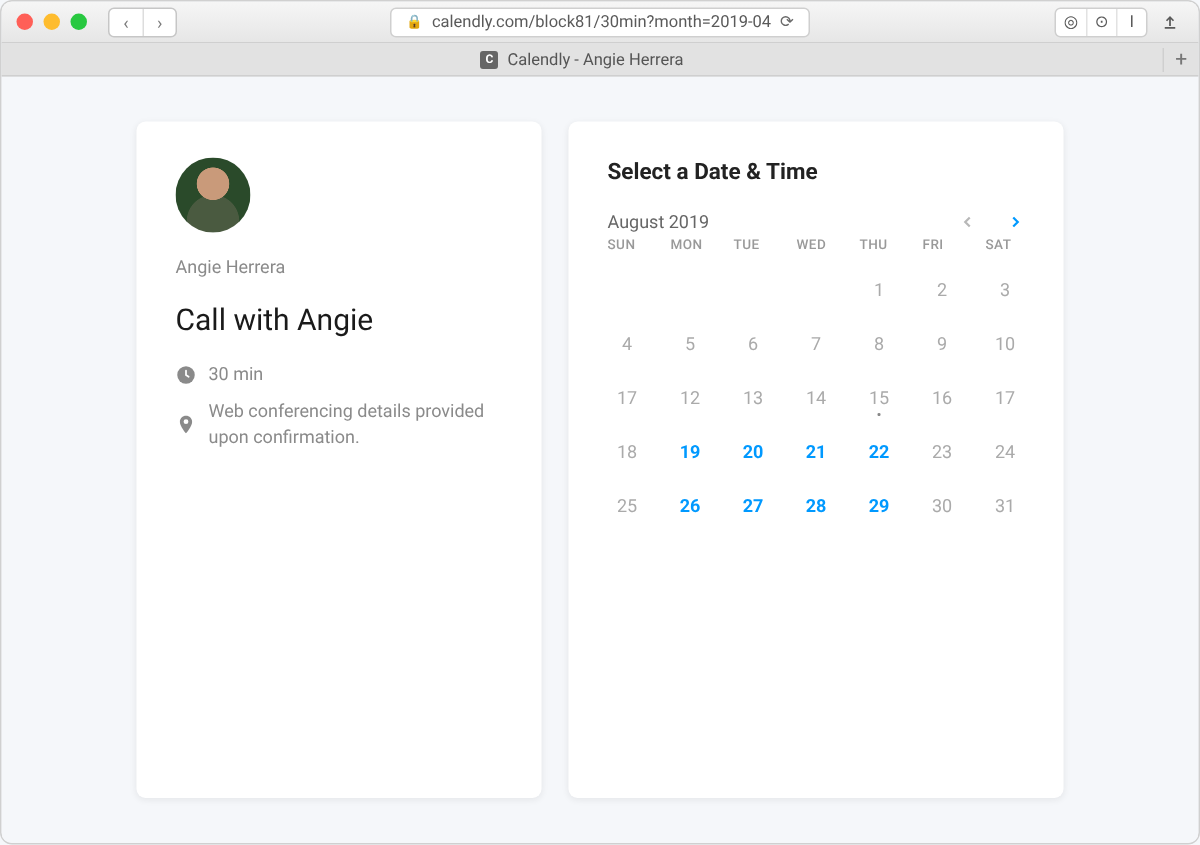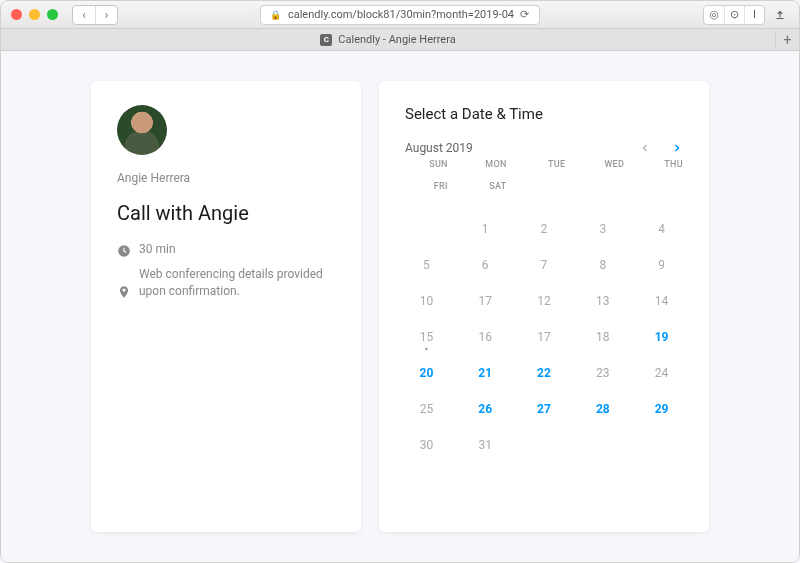--- a/index.html
+++ b/index.html
@@ -26,30 +26,30 @@
 .tab{flex:1;display:flex;align-items:center;justify-content:center;gap:6px;font-size:11px;color:#555}
 .tab .favicon{width:12px;height:12px;background:#666;border-radius:2px;display:flex;align-items:center;justify-content:center;color:#fff;font-size:8px;font-weight:700}
 .addtab{width:24px;display:flex;align-items:center;justify-content:center;color:#777;font-size:14px;border-left:1px solid #cfcfcf}
 .viewport{background:#f5f7fa;height:calc(100% - 50px);padding:30px 90px;display:flex;gap:18px}
 .panel{background:#fff;border-radius:6px;box-shadow:0 1px 5px rgba(0,0,0,0.07);padding:24px 26px}
 .panel.left{width:270px}
 .panel.right{flex:1}
 .avatar{width:50px;height:50px;border-radius:50%;background:radial-gradient(circle at 50% 35%, #c99a7a 0 26%, transparent 27%), radial-gradient(circle at 50% 85%, #4a5a40 0 35%, transparent 36%), #2a4a2a;margin-bottom:16px}
 .hostname{font-size:12px;color:#8a8a8a;margin-bottom:16px}
 .meeting-title{font-size:20px;font-weight:400;color:#1a1a1a;margin-bottom:16px}
-.meta{display:flex;align-items:flex-end;gap:8px;font-size:12px;color:#8a8a8a;margin-bottom:8px;line-height:1.4}
+.meta{display:flex;align-items:center;gap:8px;font-size:12px;color:#8a8a8a;margin-bottom:8px;line-height:1.4}
 .meta .ic{width:14px;height:14px;flex-shrink:0;color:#8a8a8a;margin-top:1px}
-.section-title{font-size:15px;font-weight:400;color:#222;margin-bottom:18px}
+.section-title{font-size:15px;font-weight:700;color:#222;margin-bottom:18px}
 .month-row{display:flex;align-items:center;}
 .month{font-size:12px;color:#666}
 .navspace{margin-left:auto;display:flex;gap:20px}
 .chev{width:12px;height:12px;cursor:pointer}
 .chev.prev{color:#b8b8b8}
 .chev.next{color:#0099ff}
-.grid{display:grid;grid-template-columns:repeat(5,1fr);gap:4px 16px;text-align:right}
+.grid{display:grid;grid-template-columns:repeat(7,1fr);gap:4px 16px;text-align:left}
 .dow{font-size:9px;color:#999;font-weight:500;padding:4px 0;letter-spacing:0.3px}
 .cell{font-size:12px;height:32px;display:flex;align-items:center;justify-content:center;position:relative;color:#aaa}
 .cell.avail{color:#0099ff;font-weight:700}
 .cell.avail::before{content:"";position:absolute;width:28px;height:28px;border-radius:50%;background:#eaf6ff;z-index:-1}
 .cell.today::after{content:"•";position:absolute;bottom:-2px;font-size:10px;color:#888}
 .tz{display:flex;align-items:center;gap:6px;font-size:10px;color:#555;margin-top:14px;padding-left:2px}
 .tz .globe{width:11px;height:11px}
 .caret{font-size:8px;color:#555;margin-left:2px}
 </style>
 </head>

